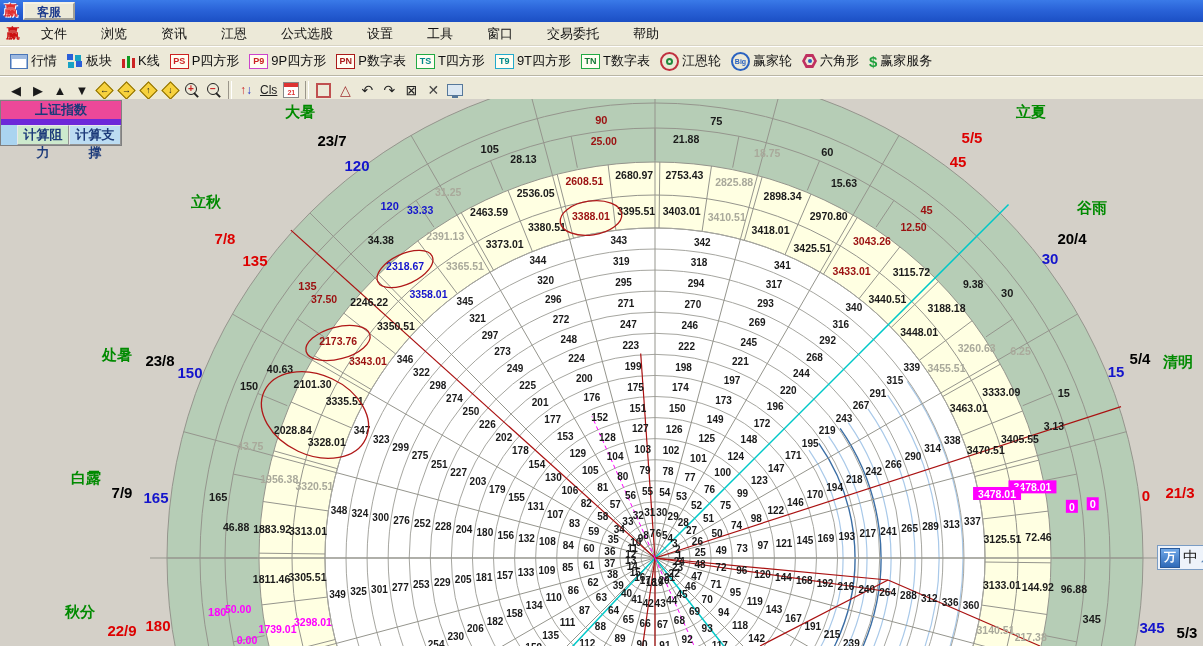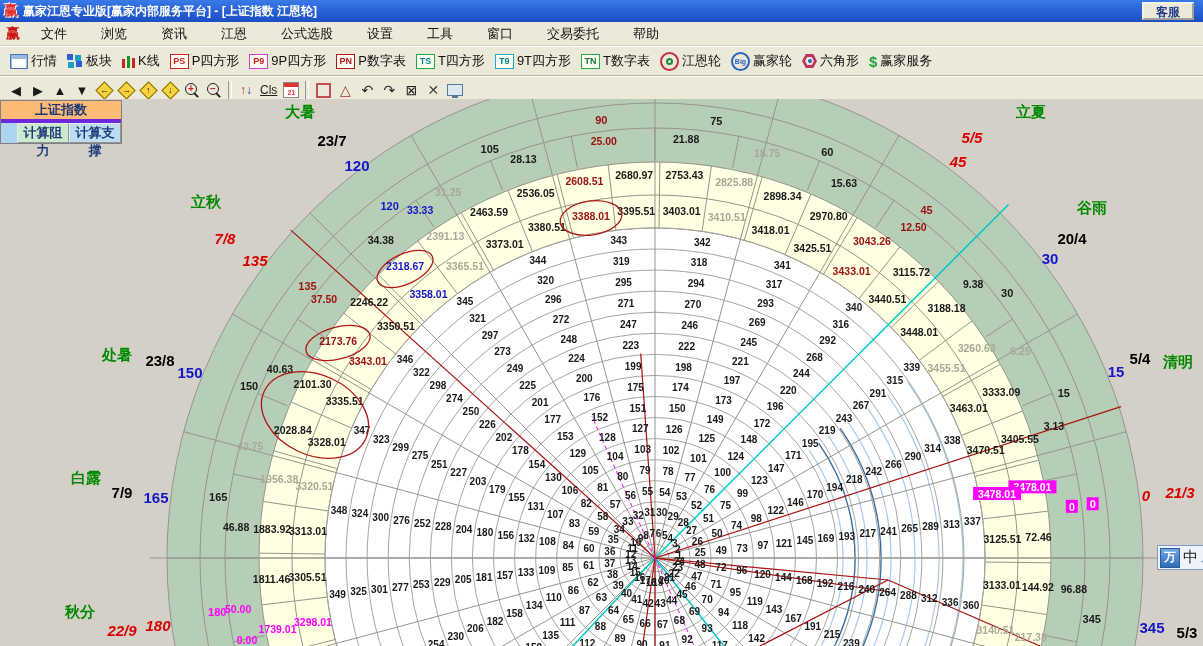--- a/index.html
+++ b/index.html
@@ -67,26 +67,26 @@
   .t2-sq{width:11px;height:11px;border:2px solid #c05050;}
   .t2-plain{font-size:14px;line-height:1;}
   .icon-screen{width:14px;height:10px;border:1px solid #56789a;background:#dce8f2;position:relative;}
   .icon-screen::after{content:"";position:absolute;left:4px;bottom:-3px;width:6px;height:2px;background:#56789a;}
   .t2-sep{width:2px;height:18px;border-left:1px solid #9a968a;border-right:1px solid #fff;}
 
   
   #chart{position:absolute;top:99px;left:0;width:1203px;height:547px;background:#d4d0c8;}
   #wheel{position:absolute;left:0;top:0;width:1203px;height:547px;}
   .olabel{position:absolute;transform:translate(-50%,-50%);font-weight:bold;font-size:15px;white-space:nowrap;}
-  .ol-green{color:#008a00;}.ol-red{color:#dd0000;font-style:italic;}.ol-blue{color:#1414cc;}.ol-black{color:#000;}
+  .ol-green{color:#008a00;}.ol-red{color:#dd0000;}.ol-blue{color:#1414cc;}.ol-black{color:#000;}
 
   
   .panel{position:absolute;left:0;top:1px;width:120px;border:1px solid #808080;background:#aad4f0;}
-  .panel-title{height:18px;background:#fdba74;color:#1c3a7a;font-weight:bold;font-size:13px;
-    text-align:center;line-height:18px;border-bottom:4px solid #6d28d9;}
+  .panel-title{height:18px;background:#ec4899;color:#1c3a7a;font-weight:bold;font-size:13px;
+    text-align:center;line-height:18px;border-bottom:6px solid #6d28d9;}
   .field{height:20px;line-height:20px;font-size:13px;font-weight:bold;color:#8b0022;
     padding-left:2px;border-bottom:1px solid #8fb8d4;background:#aad4f0;white-space:nowrap;}
   .panel-btns{display:flex;padding-left:16px;}
   .panel-btns button{flex:1;height:20px;font-size:13px;font-weight:bold;color:#1c3a7a;
     border:1px outset #e8e8e8;cursor:pointer;padding:0;}
 
   
   .ime{position:absolute;left:1157px;top:446px;width:60px;height:25px;background:#eef3fa;
     border:1px solid #7a9cc4;display:flex;align-items:center;gap:3px;padding-left:2px;box-sizing:border-box;}
   .ime-icon{width:18px;height:18px;background:linear-gradient(180deg,#6fa8e8,#2f6ab8);color:#fff;
@@ -94,21 +94,20 @@
   .ime-mode{font-size:15px;color:#222;}
   .ime-arrow{font-size:10px;color:#5580b0;}
 </style>
 </head>
 <body>
 
 <div id="screen">
 
   <div class="titlebar">
     <span class="tb-logo">赢</span>
-    <span class="tb-title">赢家江恩专业版[赢家内部服务平台] - [上证指数 江恩轮]</span>
     <button class="tb-cs">客服</button>
   </div>
 
   <div class="menubar">
     <span class="mb-logo">赢</span>
     <span class="mb-items" id="mb-items">
         <span class="menu-item">文件</span>
         <span class="menu-item">浏览</span>
         <span class="menu-item">资讯</span>
         <span class="menu-item">江恩</span>

